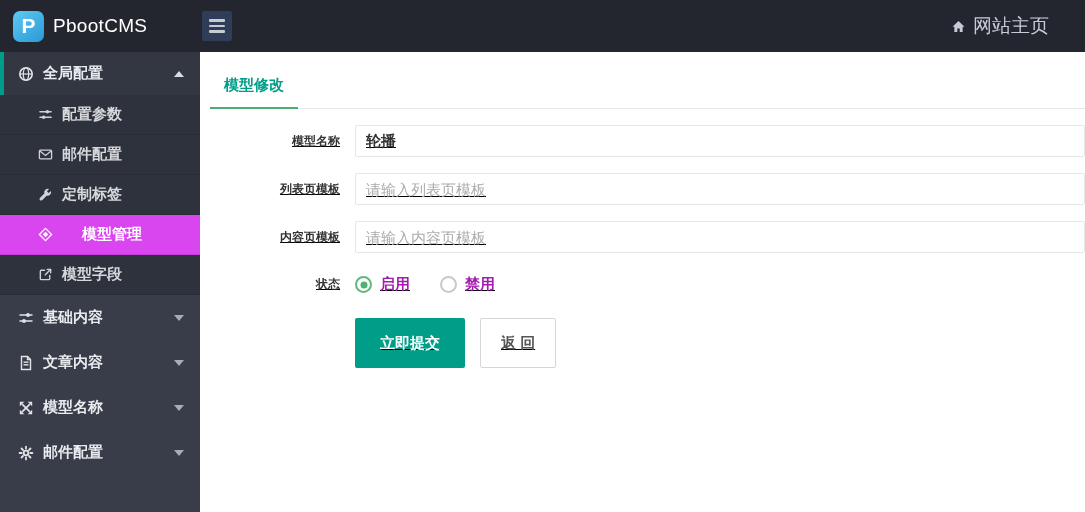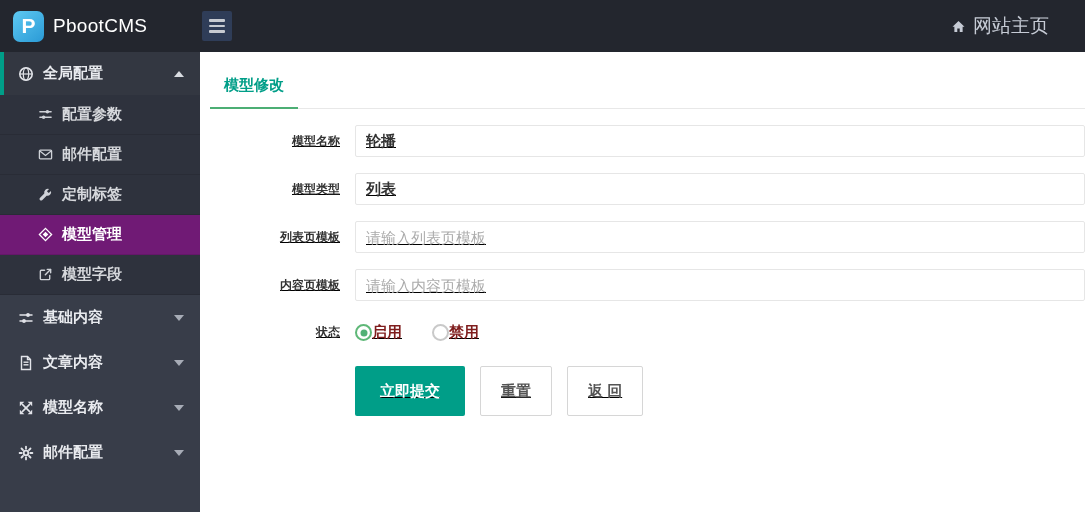--- a/index.html
+++ b/index.html
@@ -29,41 +29,41 @@
   .side-item.parent-expanded { height:43px; background:#333741; }
   .accent-strip { position:absolute; left:0; top:0; bottom:0; width:4px; background:#009E88; }
   .icn { width:16px; height:16px; margin-right:9px; flex:none; color:#E2E4E9; }
   .lbl { font-size:15px; font-weight:700; white-space:nowrap; }
   .caret { position:absolute; right:16px; width:0; height:0; }
   .caret-up { border-left:5px solid transparent; border-right:5px solid transparent; border-bottom:6px solid #D9DCE1; }
   .caret-down { border-left:5px solid transparent; border-right:5px solid transparent; border-top:6px solid #A7ACB6; }
   .submenu { background:#2E323D; }
   .sub-item { position:relative; height:40px; display:flex; align-items:center; padding-left:38px; color:#D6D8DC; cursor:pointer; border-bottom:1px solid rgba(0,0,0,.10); }
   .sub-item .icn { width:15px; height:15px; color:#CFD2D8; }
-  .sub-item.active { background:#701a75; color:#fff; }
+  .sub-item.active { background:#d946ef; color:#fff;gap:20px; }
   .sub-item.active .icn { color:#fff; }
 
   
   .tabbar { border-bottom:1px solid #E8E8E8; }
   .tab { display:inline-block; padding:0 14px 12px; color:#009E88; font-size:15px; font-weight:700;
          border-bottom:2px solid #4CAE74; margin-bottom:-1px; cursor:pointer; }
 
   
   .form { margin-top:16px; }
   .frow { display:flex; align-items:center; margin-bottom:16px; }
   .flabel { width:145px; min-width:145px; text-align:right; font-size:12px; font-weight:700; color:#333; padding-right:15px; }
   .finput { flex:1; height:32px; border:1px solid #E6E6E6; border-radius:2px; padding:0 10px; font-size:15px;
             font-weight:700; color:#333; outline:none; font-family:inherit; min-width:0; }
   .finput::placeholder { color:#ABABAB; font-weight:400; }
   .status-row { display:flex; align-items:center; margin-top:22px; }
   .radio { display:flex; align-items:center; margin-right:30px; cursor:pointer; }
   .radio-circle { width:17px; height:17px; border-radius:50%; border:2px solid #5FB878; position:relative; background:#fff; }
   .radio-circle.unchecked { border-color:#C9C9C9; }
   .radio-dot { position:absolute; left:50%; top:50%; transform:translate(-50%,-50%); width:7px; height:7px; border-radius:50%; background:#52B176; }
-  .radio-label { margin-left:0; font-size:15px; font-weight:700; color:#7f1d1d; }
+  .radio-label { margin-left:8px; font-size:15px; font-weight:700; color:#a21caf; }
   .btn-row { display:flex; gap:15px; margin-top:24px; padding-left:145px; }
   .btn { height:50px; font-size:15px; font-weight:700; border-radius:2px; cursor:pointer; font-family:inherit; white-space:nowrap; }
   .btn-primary { background:#009E88; color:#fff; border:none; padding:0 25px; }
   .btn-default { background:#fff; color:#555; border:1px solid #D6D6D6; padding:0 20px; }
 </style>
 </head>
 <body>
 
 <div class="screen">
 
@@ -204,24 +204,20 @@
         <span class="tab">模型修改</span>
       </div>
 
       <div class="form">
 
         <div class="frow">
           <label class="flabel">模型名称</label>
           <input class="finput" type="text" value="轮播" style="">
         </div>
 
-        <div class="frow">
-          <label class="flabel">模型类型</label>
-          <input class="finput" type="text" value="列表" style="">
-        </div>
 
         <div class="frow">
           <label class="flabel">列表页模板</label>
           <input class="finput" type="text" placeholder="请输入列表页模板" style="">
         </div>
 
         <div class="frow">
           <label class="flabel">内容页模板</label>
           <input class="finput" type="text" placeholder="请输入内容页模板" style="">
         </div>
@@ -235,20 +231,19 @@
             <span class="radio-label">启用</span>
           </div>
           <div class="radio">
             <span class="radio-circle unchecked"></span>
             <span class="radio-label">禁用</span>
           </div>
         </div>
 
         <div class="btn-row">
           <button class="btn btn-primary">立即提交</button>
-          <button class="btn btn-default">重置</button>
           <button class="btn btn-default">返 回</button>
         </div>
 
       </div>
     </div>
   </div>
 </div>
 
 </body></html>

